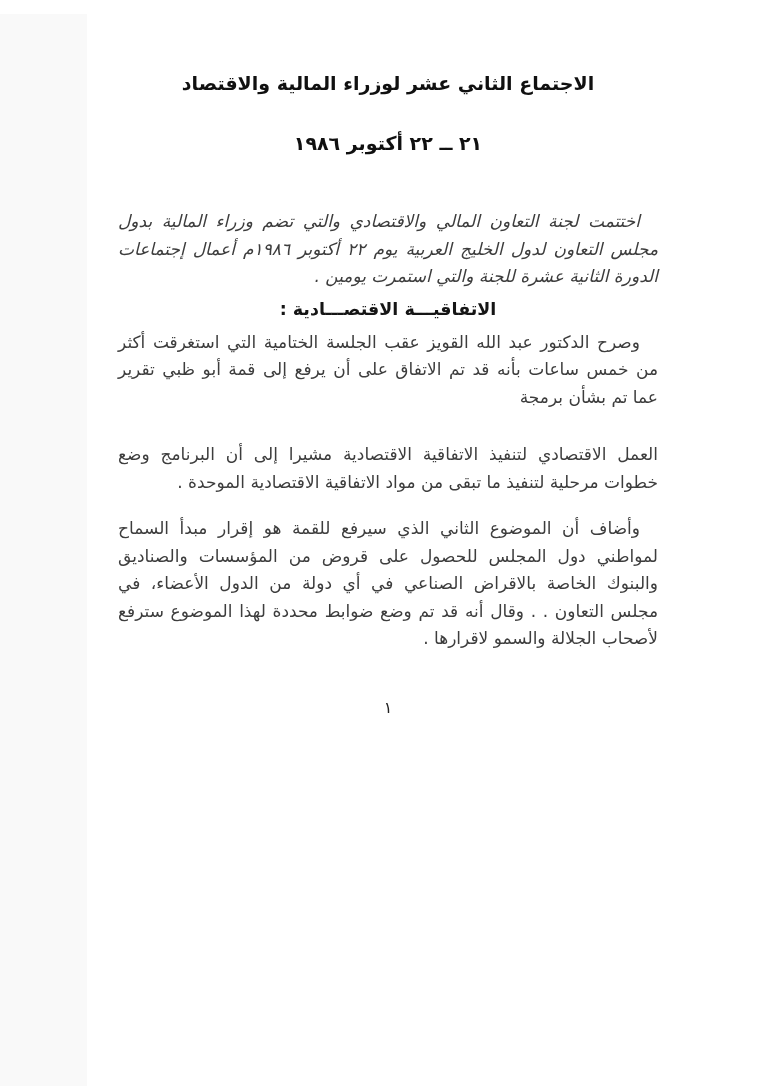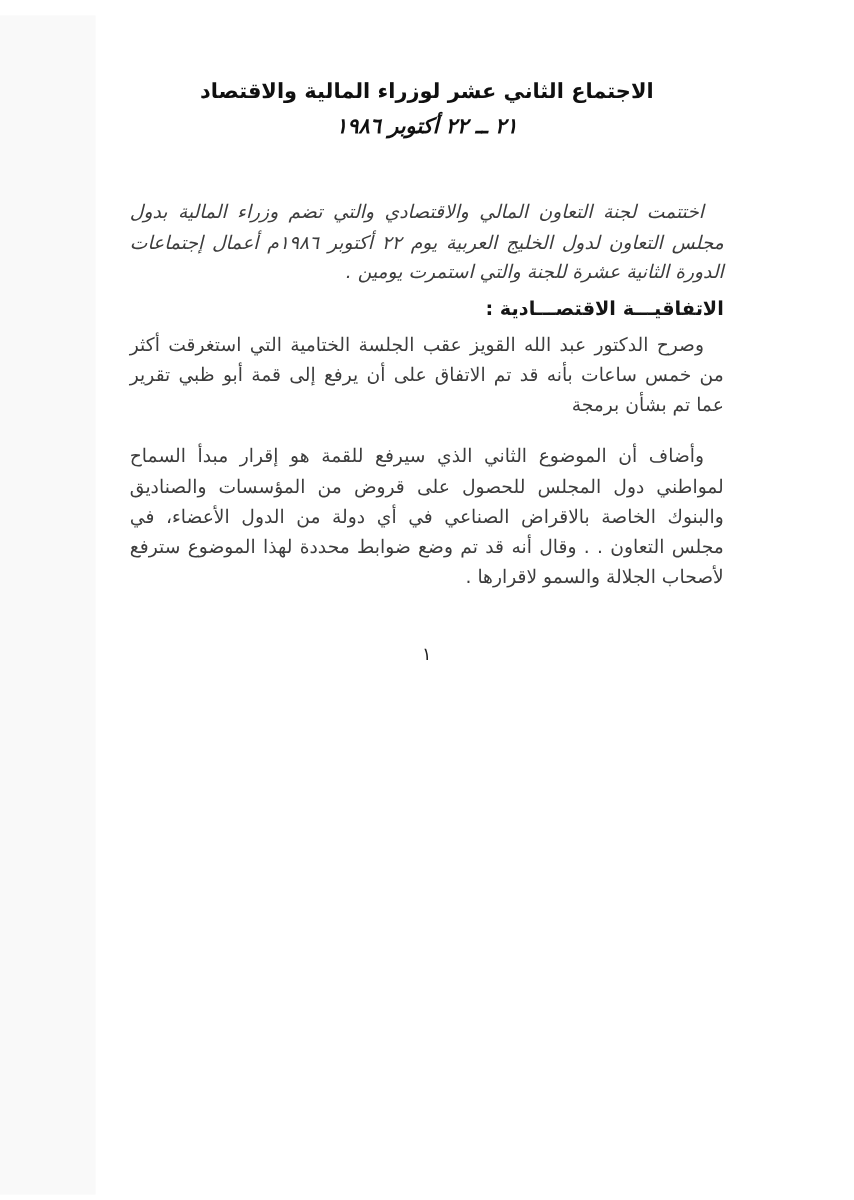--- a/index.html
+++ b/index.html
@@ -25,21 +25,21 @@
   }
   .doc-title{
     text-align:center;
     font-weight:bold;
     color:#101010;
     font-size:19px;
     line-height:26px;
   }
   .t1{margin-top:70px;}
   .t2{margin-top:22px;}
-  .t3{margin-top:6px;letter-spacing:1px;font-style:italic;}
+  .t3{margin-top:34px;letter-spacing:1px;}
   .para{
     font-size:17px;
     line-height:27.5px;
     text-align:justify;
     margin:0;
     color:#3d3d3d;
   }
   .indent{text-indent:18px;}
   .p1{margin-top:52px;font-style:italic;}
   .p2{margin-top:11px;}
@@ -48,21 +48,21 @@
   .p3b{margin-top:30px;}
   .h2{margin-top:36px;}
   .p4{margin-top:19px;}
   .h3{margin-top:38px;}
   .p5{margin-top:21px;}
   .section-heading{
     font-weight:bold;
     color:#151515;
     font-size:17.5px;
     line-height:24px;
-    text-align:right;
+    text-align:center;
   }
   .page-number{
     margin-top:42px;
     text-align:center;
     font-size:16px;
     color:#222;
     line-height:26px;
   }
 </style>
 </head>
@@ -74,19 +74,20 @@
 
   <div class="text-col">
 
     <div class="doc-title t1">الاجتماع الثاني عشر لوزراء المالية والاقتصاد</div>
     <div class="doc-title t3">٢١ ــ ٢٢ أكتوبر ١٩٨٦</div>
 
     <p class="para indent p1">اختتمت لجنة التعاون المالي والاقتصادي والتي تضم وزراء المالية بدول مجلس التعاون لدول الخليج العربية يوم ٢٢ أكتوبر ١٩٨٦م أعمال إجتماعات الدورة الثانية عشرة للجنة والتي استمرت يومين .</p>
 
     <div class="section-heading h1">الاتفاقيـــة الاقتصـــادية :</div>
     <p class="para indent p3a">وصرح الدكتور عبد الله القويز عقب الجلسة الختامية التي استغرقت أكثر من خمس ساعات بأنه قد تم الاتفاق على أن يرفع إلى قمة أبو ظبي تقرير عما تم بشأن برمجة</p>
+    <p class="para p3b">العمل الاقتصادي لتنفيذ الاتفاقية الاقتصادية مشيرا إلى أن البرنامج وضع خطوات مرحلية لتنفيذ ما تبقى من مواد الاتفاقية الاقتصادية الموحدة .</p>
 
     <p class="para indent p4">وأضاف أن الموضوع الثاني الذي سيرفع للقمة هو إقرار مبدأ السماح لمواطني دول المجلس للحصول على قروض من المؤسسات والصناديق والبنوك الخاصة بالاقراض الصناعي في أي دولة من الدول الأعضاء، في مجلس التعاون . . وقال أنه قد تم وضع ضوابط محددة لهذا الموضوع سترفع لأصحاب الجلالة والسمو لاقرارها .</p>
 
 
     <div class="page-number">١</div>
   </div>
 </div>
 
 </body></html>

